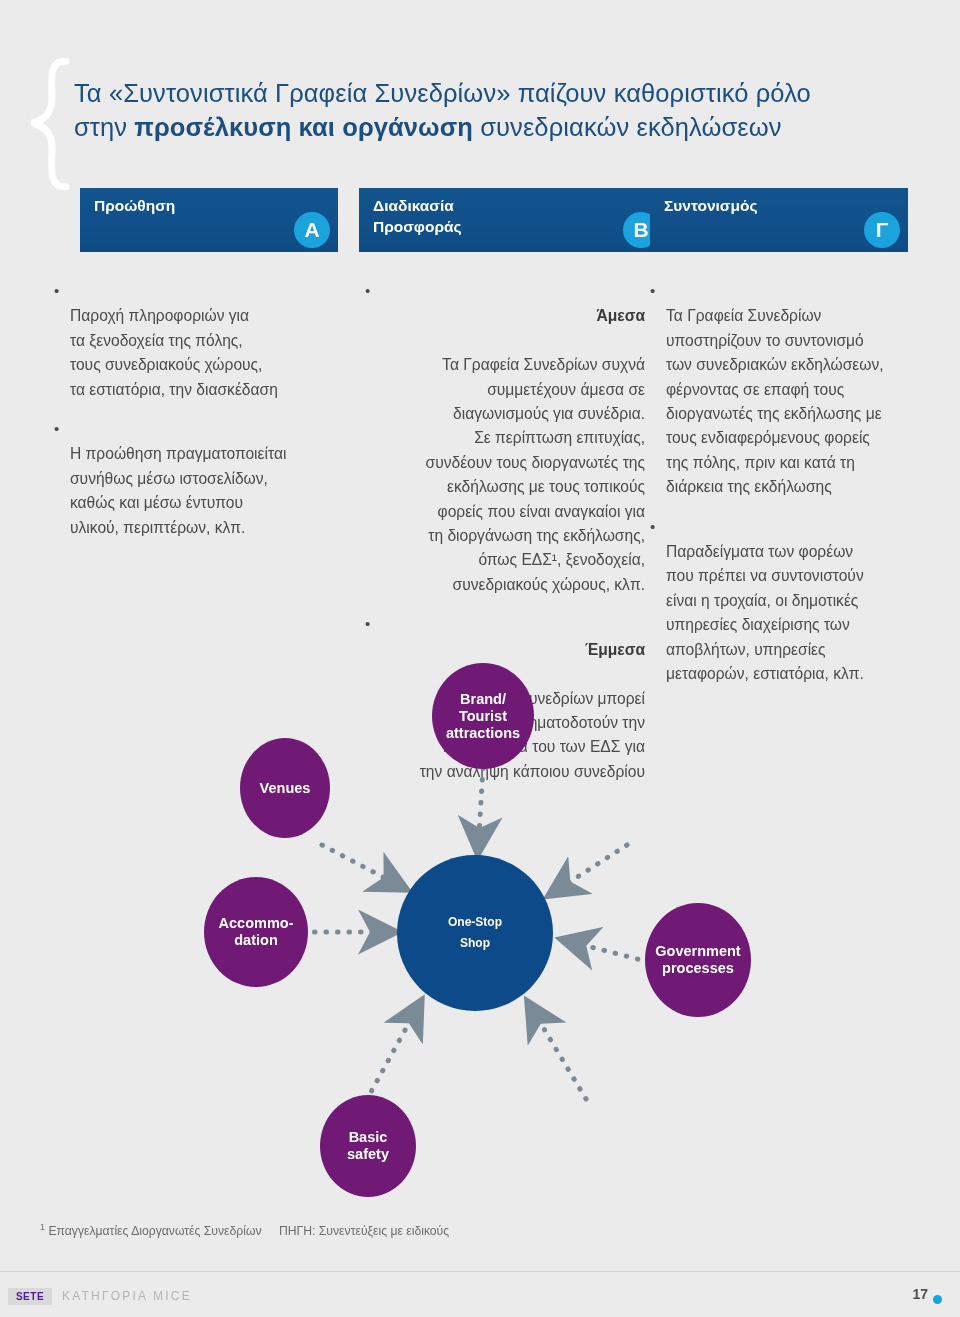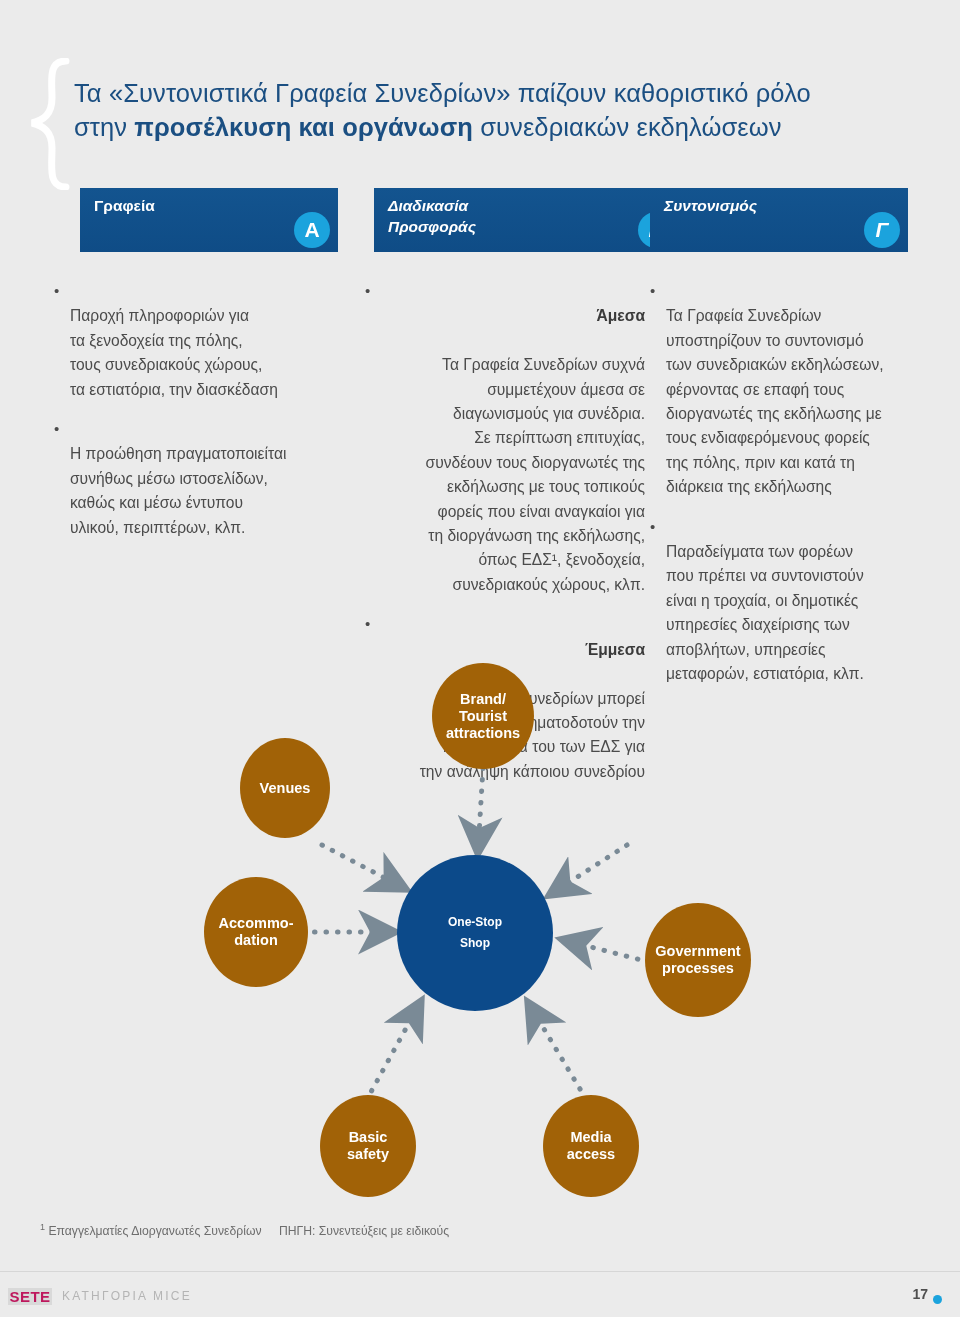--- a/index.html
+++ b/index.html
@@ -34,22 +34,22 @@
   }
   .title b{font-weight:700;}
 
   
   .hbox{
     position:absolute;top:188px;height:64px;
     background:#10508f;
     background:linear-gradient(180deg,#13548f 0%,#0f4c86 100%);
   }
   .hbox.a{left:80px;width:258px;}
-  .hbox.b{left:374px;width:308px;font-style:italic;}
-  .hbox.c{left:650px;width:258px;font-style:italic;}
+  .hbox.b{left:359px;width:308px;}
+  .hbox.c{left:650px;width:258px;}
   .hbox .lbl{
     position:absolute;left:14px;top:7px;
     color:#fff;font-size:15.5px;font-weight:700;line-height:21px;
     white-space:pre-line;
   }
   .hbox .badge{
     position:absolute;right:8px;bottom:4px;
     width:36px;height:36px;border-radius:50%;
     background:#1ba3dd;
     color:#fff;font-size:21px;font-weight:700;
@@ -68,21 +68,21 @@
   }
   .bullet.tight{padding-left:14px;text-align:right;}
   .bullet.tight:before{left:0;}
   .bullet .hd{font-weight:700;color:#3a3a3a;display:block;}
 
   
   .diagram{position:absolute;left:0;top:655px;width:960px;height:540px;}
   .diagram svg{position:absolute;left:0;top:0;}
   .node{
     position:absolute;border-radius:50%;
-    background:#a16207;
+    background:#701a75;
     color:#fff;font-weight:700;font-size:14.5px;line-height:17px;
     display:flex;align-items:center;justify-content:center;text-align:center;
     white-space:pre-line;
   }
   .node.center{
     background:#0c4a8a;font-size:12px;line-height:21px;
   }
 
   
   .footnote{
@@ -91,21 +91,21 @@
   }
   .footnote sup{font-size:9px;vertical-align:super;}
   .footnote .src{margin-left:14px;}
 
   
   .rule{position:absolute;left:0;top:1271px;width:960px;height:1px;background:#d6d6d6;}
   .logo{
     position:absolute;left:8px;top:1288px;
     width:44px;height:17px;
     background:#d9d9d9;
-    color:#be185d;font-size:15px;font-weight:700;letter-spacing:.5px;
+    color:#4c1d95;font-size:10px;font-weight:700;letter-spacing:.5px;
     display:flex;align-items:center;justify-content:center;
   }
   .footer-cat{
     position:absolute;left:62px;top:1289px;
     color:#b4b4b4;font-size:12px;letter-spacing:2.2px;font-weight:400;
   }
   .pagenum{
     position:absolute;right:32px;top:1286px;
     color:#4e4e4e;font-size:14px;font-weight:700;
   }
@@ -126,21 +126,21 @@
   </div>
 
   <div class="title">
     <div>Τα «Συντονιστικά Γραφεία Συνεδρίων» παίζουν καθοριστικό ρόλο</div>
     <div>
       <span>στην </span><b>προσέλκυση και οργάνωση</b><span> συνεδριακών εκδηλώσεων</span>
     </div>
   </div>
 
   <div class="hbox a">
-    <div class="lbl">Γραφεία</div>
+    <div class="lbl">Προώθηση</div>
     <div class="badge">Α</div>
   </div>
   <div class="hbox b">
     <div class="lbl">Διαδικασία
 Προσφοράς</div>
     <div class="badge">Β</div>
   </div>
   <div class="hbox c">
     <div class="lbl">Συντονισμός</div>
     <div class="badge">Γ</div>
@@ -254,24 +254,20 @@
     <div class="node" style="left:645px;top:248px;width:106px;height:114px;">
       <span>Government
 processes</span>
     </div>
 
     <div class="node" style="left:320px;top:440px;width:96px;height:102px;">
       <span>Basic
 safety</span>
     </div>
 
-    <div class="node" style="left:543px;top:440px;width:96px;height:102px;">
-      <span>Media
-access</span>
-    </div>
   </div>
 
   <div class="footnote">
     <sup>1</sup>
     <span>Επαγγελματίες Διοργανωτές Συνεδρίων</span>
     <span class="src">ΠΗΓΗ: Συνεντεύξεις με ειδικούς</span>
   </div>
 
   <div class="rule"></div>
   <div class="logo">SETE</div>

